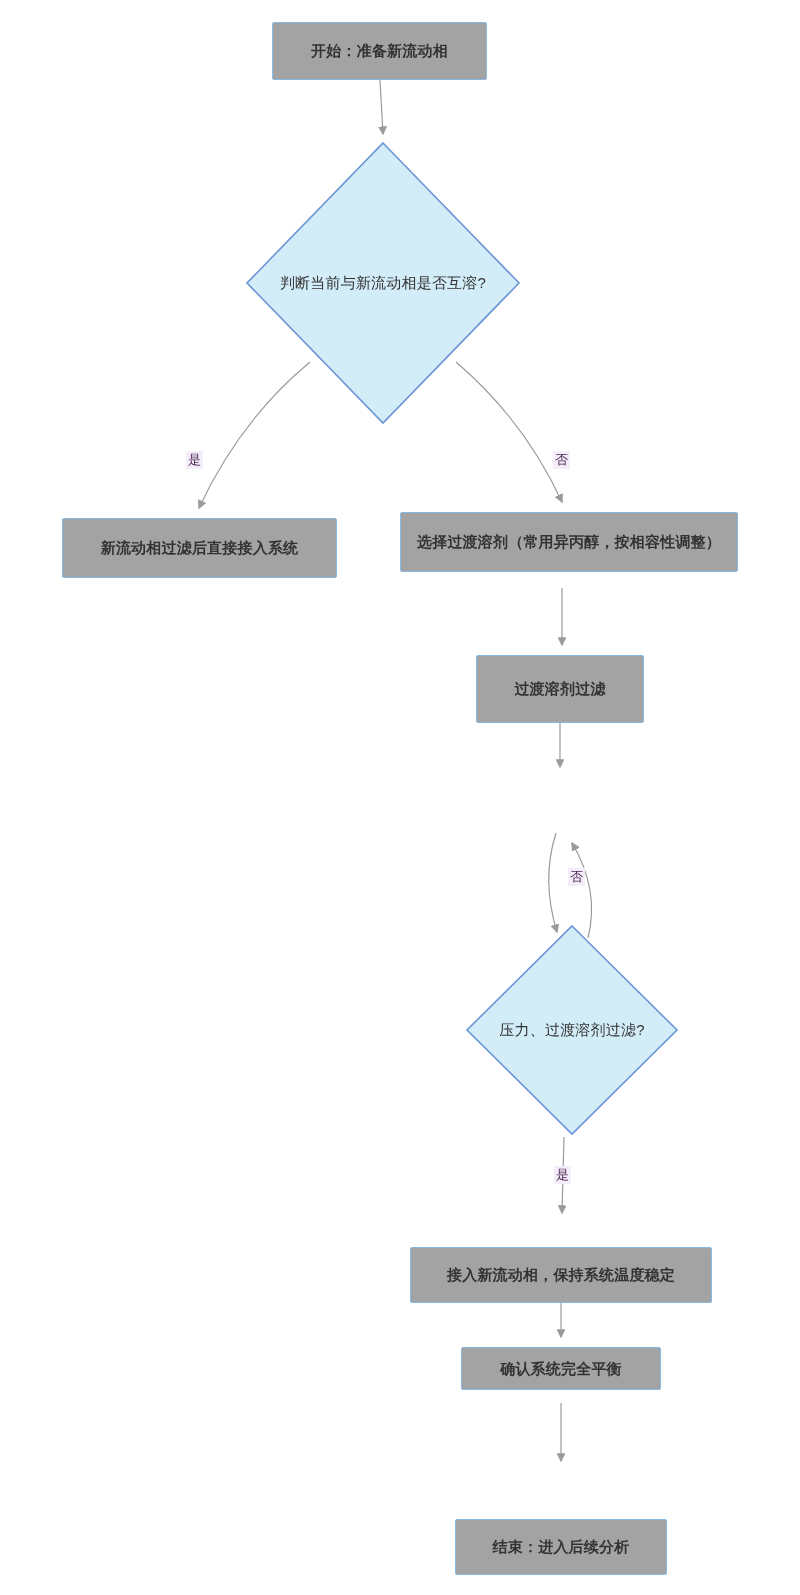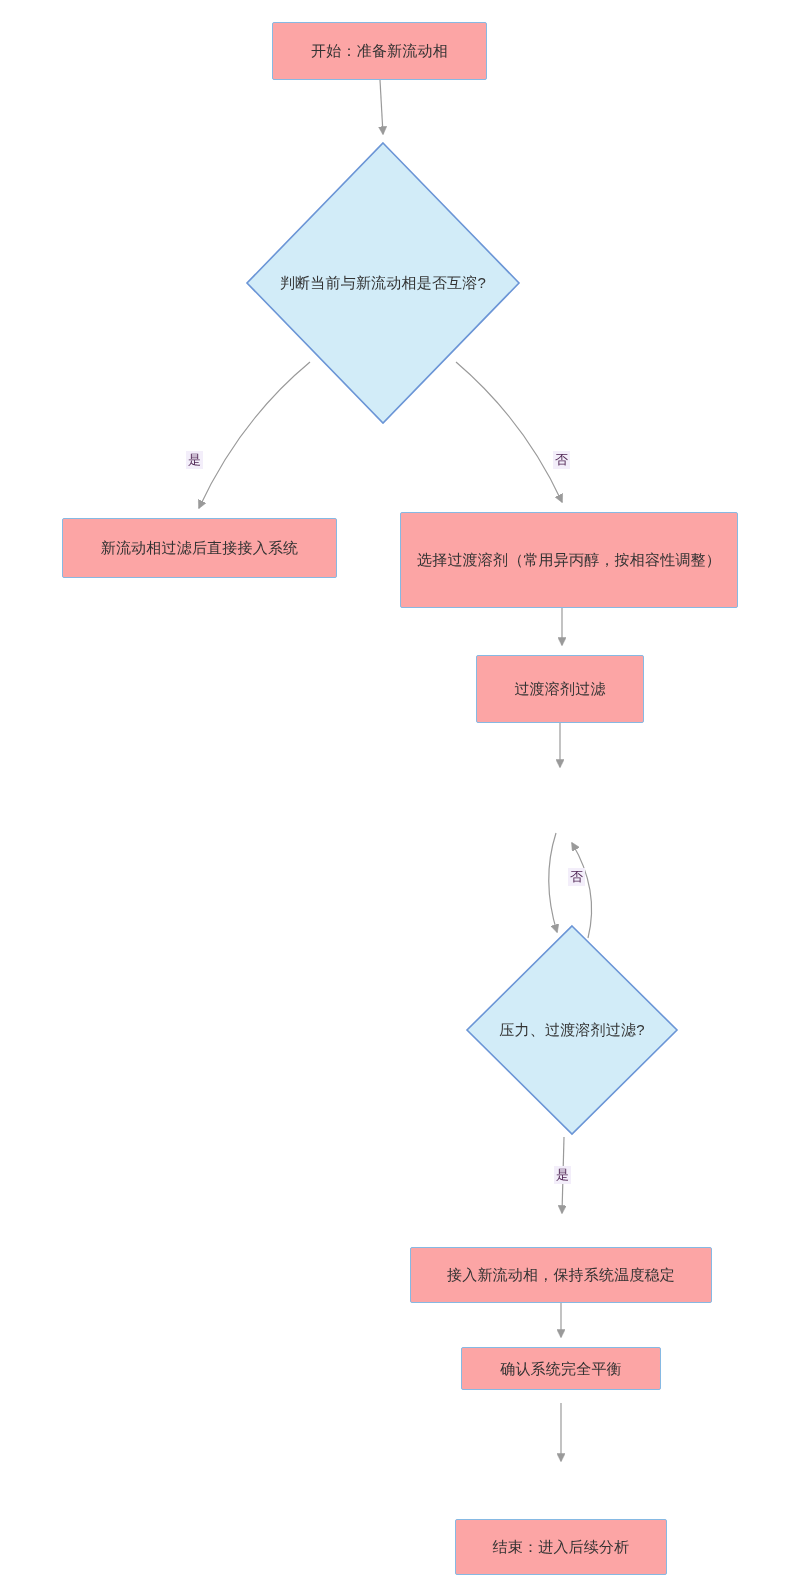--- a/index.html
+++ b/index.html
@@ -31,24 +31,25 @@
     display: flex;
     align-items: center;
     justify-content: center;
     text-align: center;
     color: #333333;
     font-size: 15px;
     line-height: 1.55;
     letter-spacing: 0.2px;
   }
   .node.process {
-    background: #fca5a5;
+    background: #a3a3a3;
     border: 1.3px solid #86b9e3;
     border-radius: 2px;
     padding: 6px 12px;
+    font-weight: bold;
   }
   .node.decision {
     background: transparent;
     border: none;
   }
   .node.decision .dia-shape {
     position: absolute;
     left: 0; top: 0;
     width: 100%; height: 100%;
   }
@@ -109,21 +110,21 @@
     <span>新流动相过滤后直接接入系统</span>
   </div>
 
   <div class="node decision" style="left:245px; top:141px; width:276px; height:284px;">
     <svg class="dia-shape" viewBox="0 0 276 284" preserveAspectRatio="none">
       <polygon points="138,2 274,142 138,282 2,142" fill="#d2ecf8" stroke="#6b95d6" stroke-width="1.6"></polygon>
     </svg>
     <span class="dia-label">判断当前与新流动相是否互溶?</span>
   </div>
 
-  <div class="node process" style="left:400px; top:512px; width:338px; height:96px;">
+  <div class="node process" style="left:400px; top:512px; width:338px; height:60px;">
     <span>选择过渡溶剂（常用异丙醇，按相容性调整）</span>
   </div>
 
   <div class="node process" style="left:476px; top:655px; width:168px; height:68px;">
     <span>过渡溶剂过滤</span>
   </div>
 
 
   <div class="node decision" style="left:465px; top:924px; width:214px; height:212px;">
     <svg class="dia-shape" viewBox="0 0 214 212" preserveAspectRatio="none">

